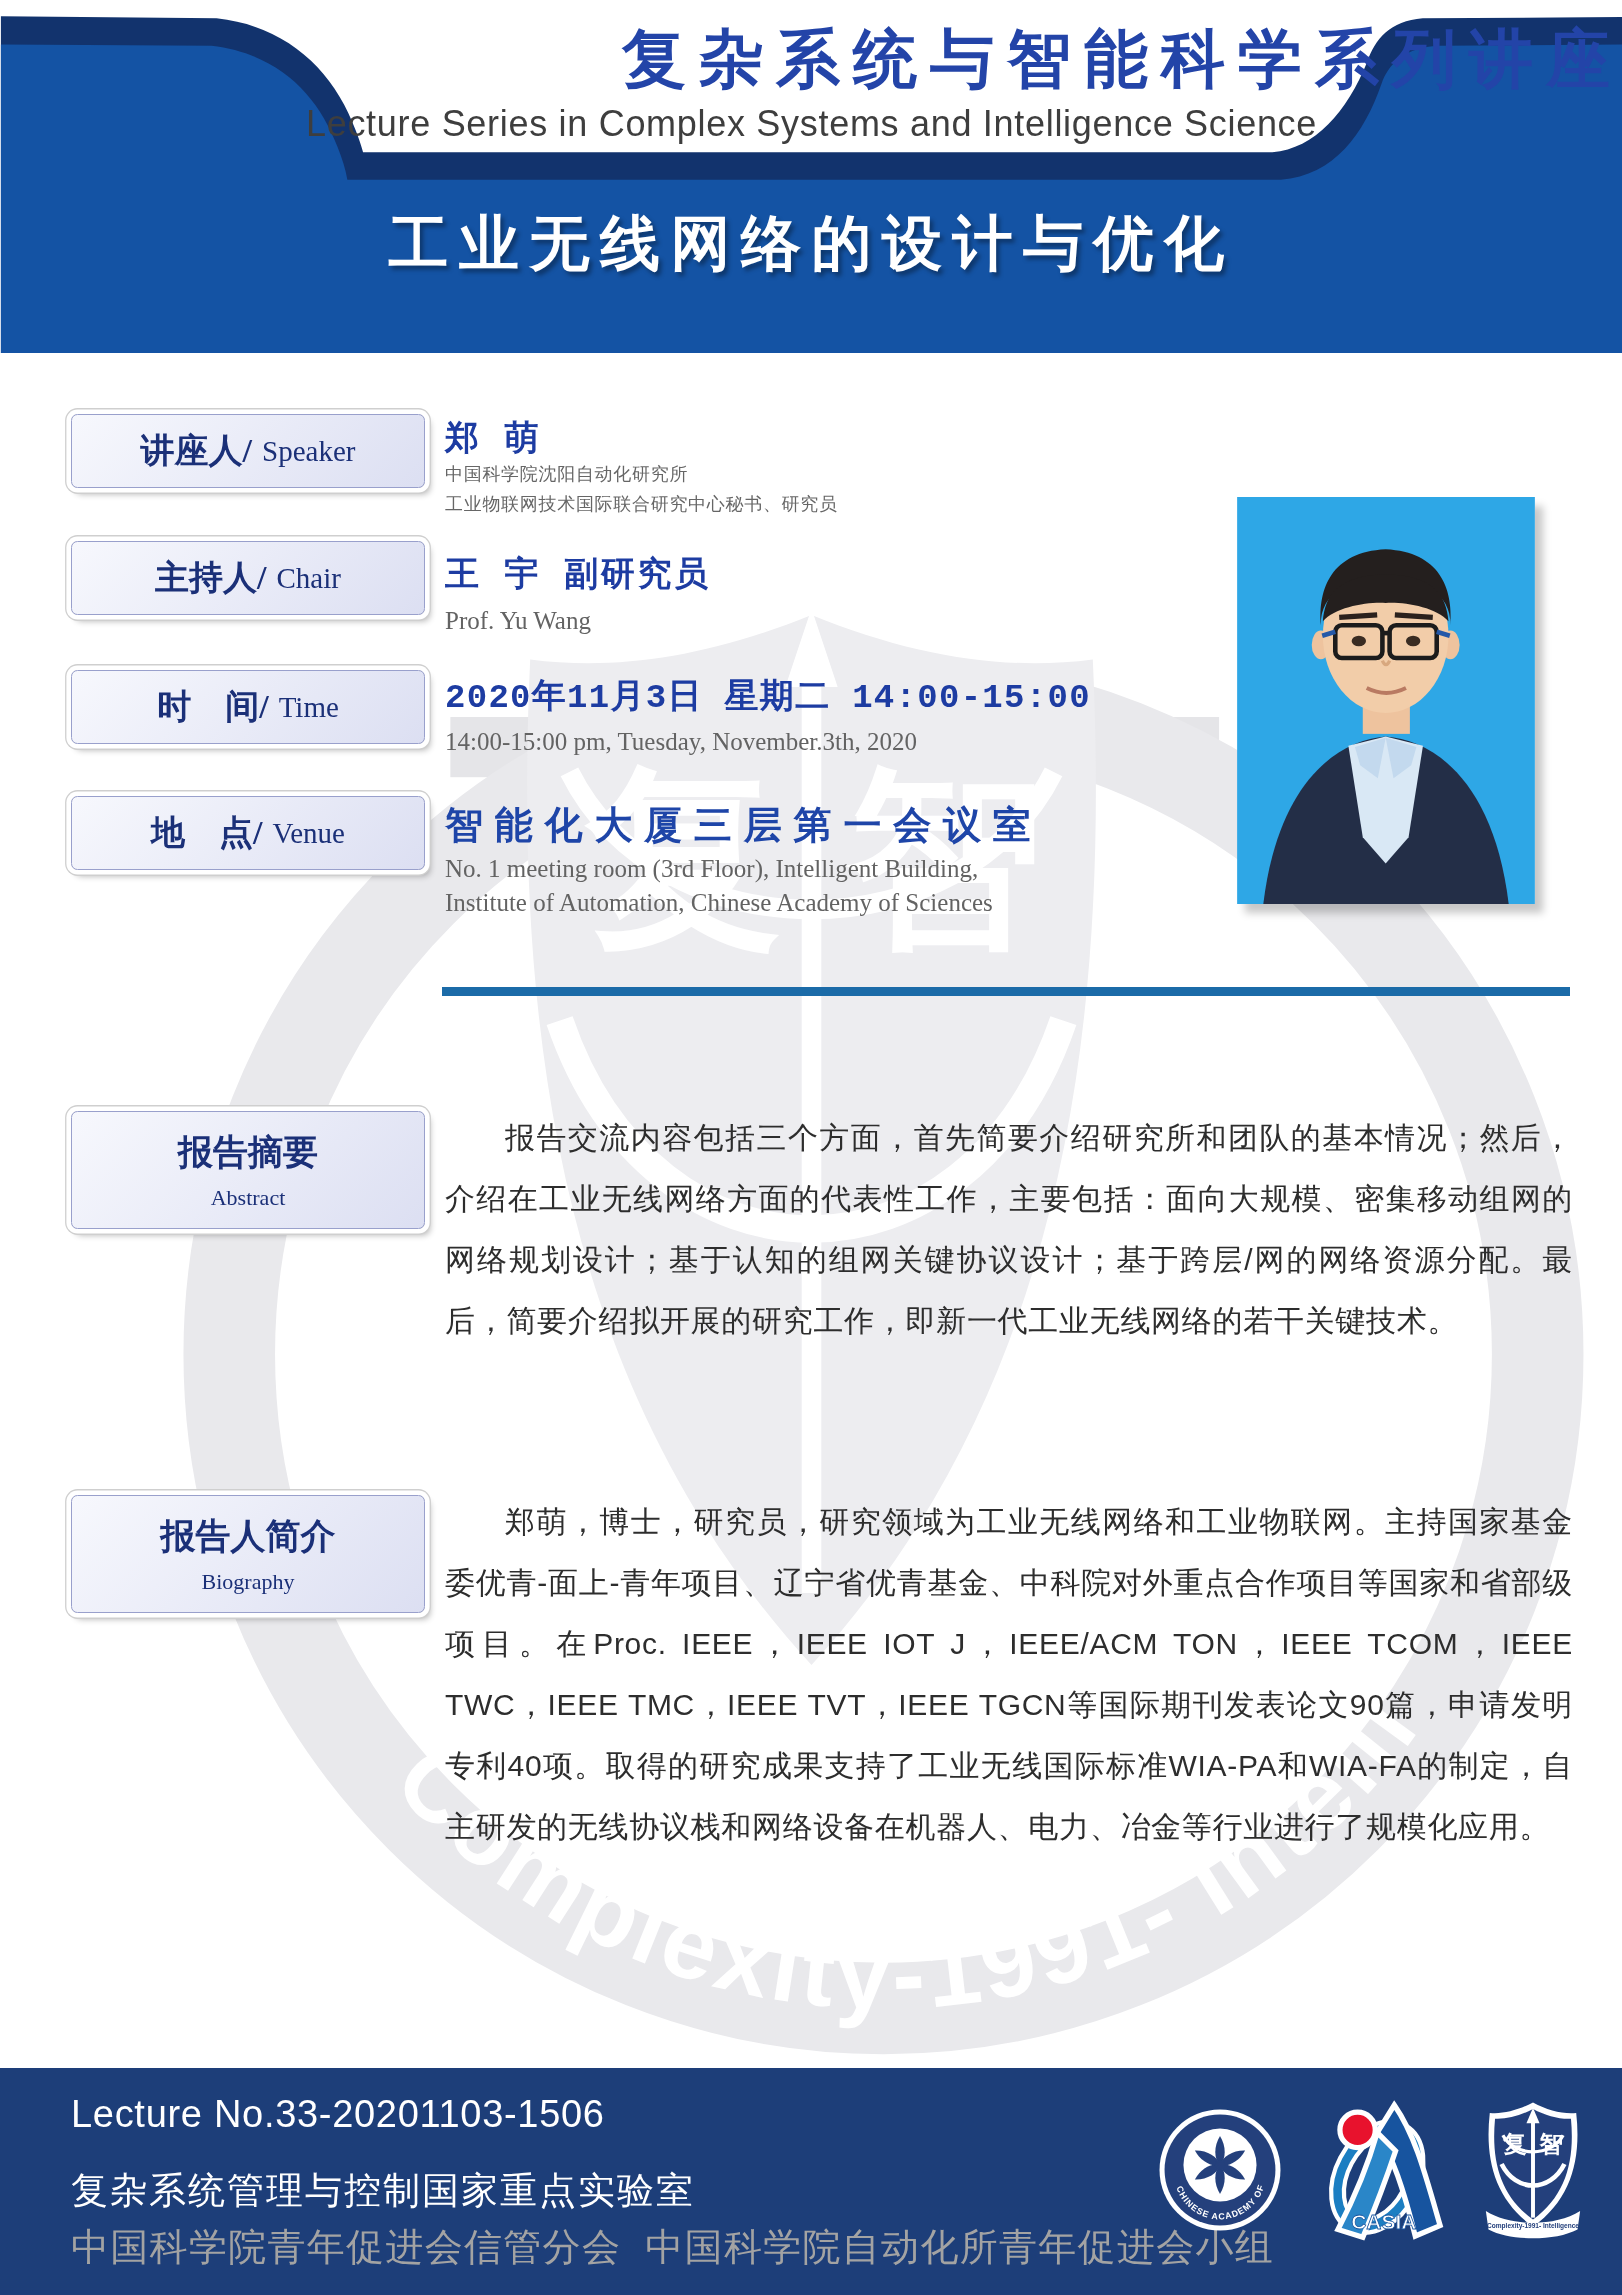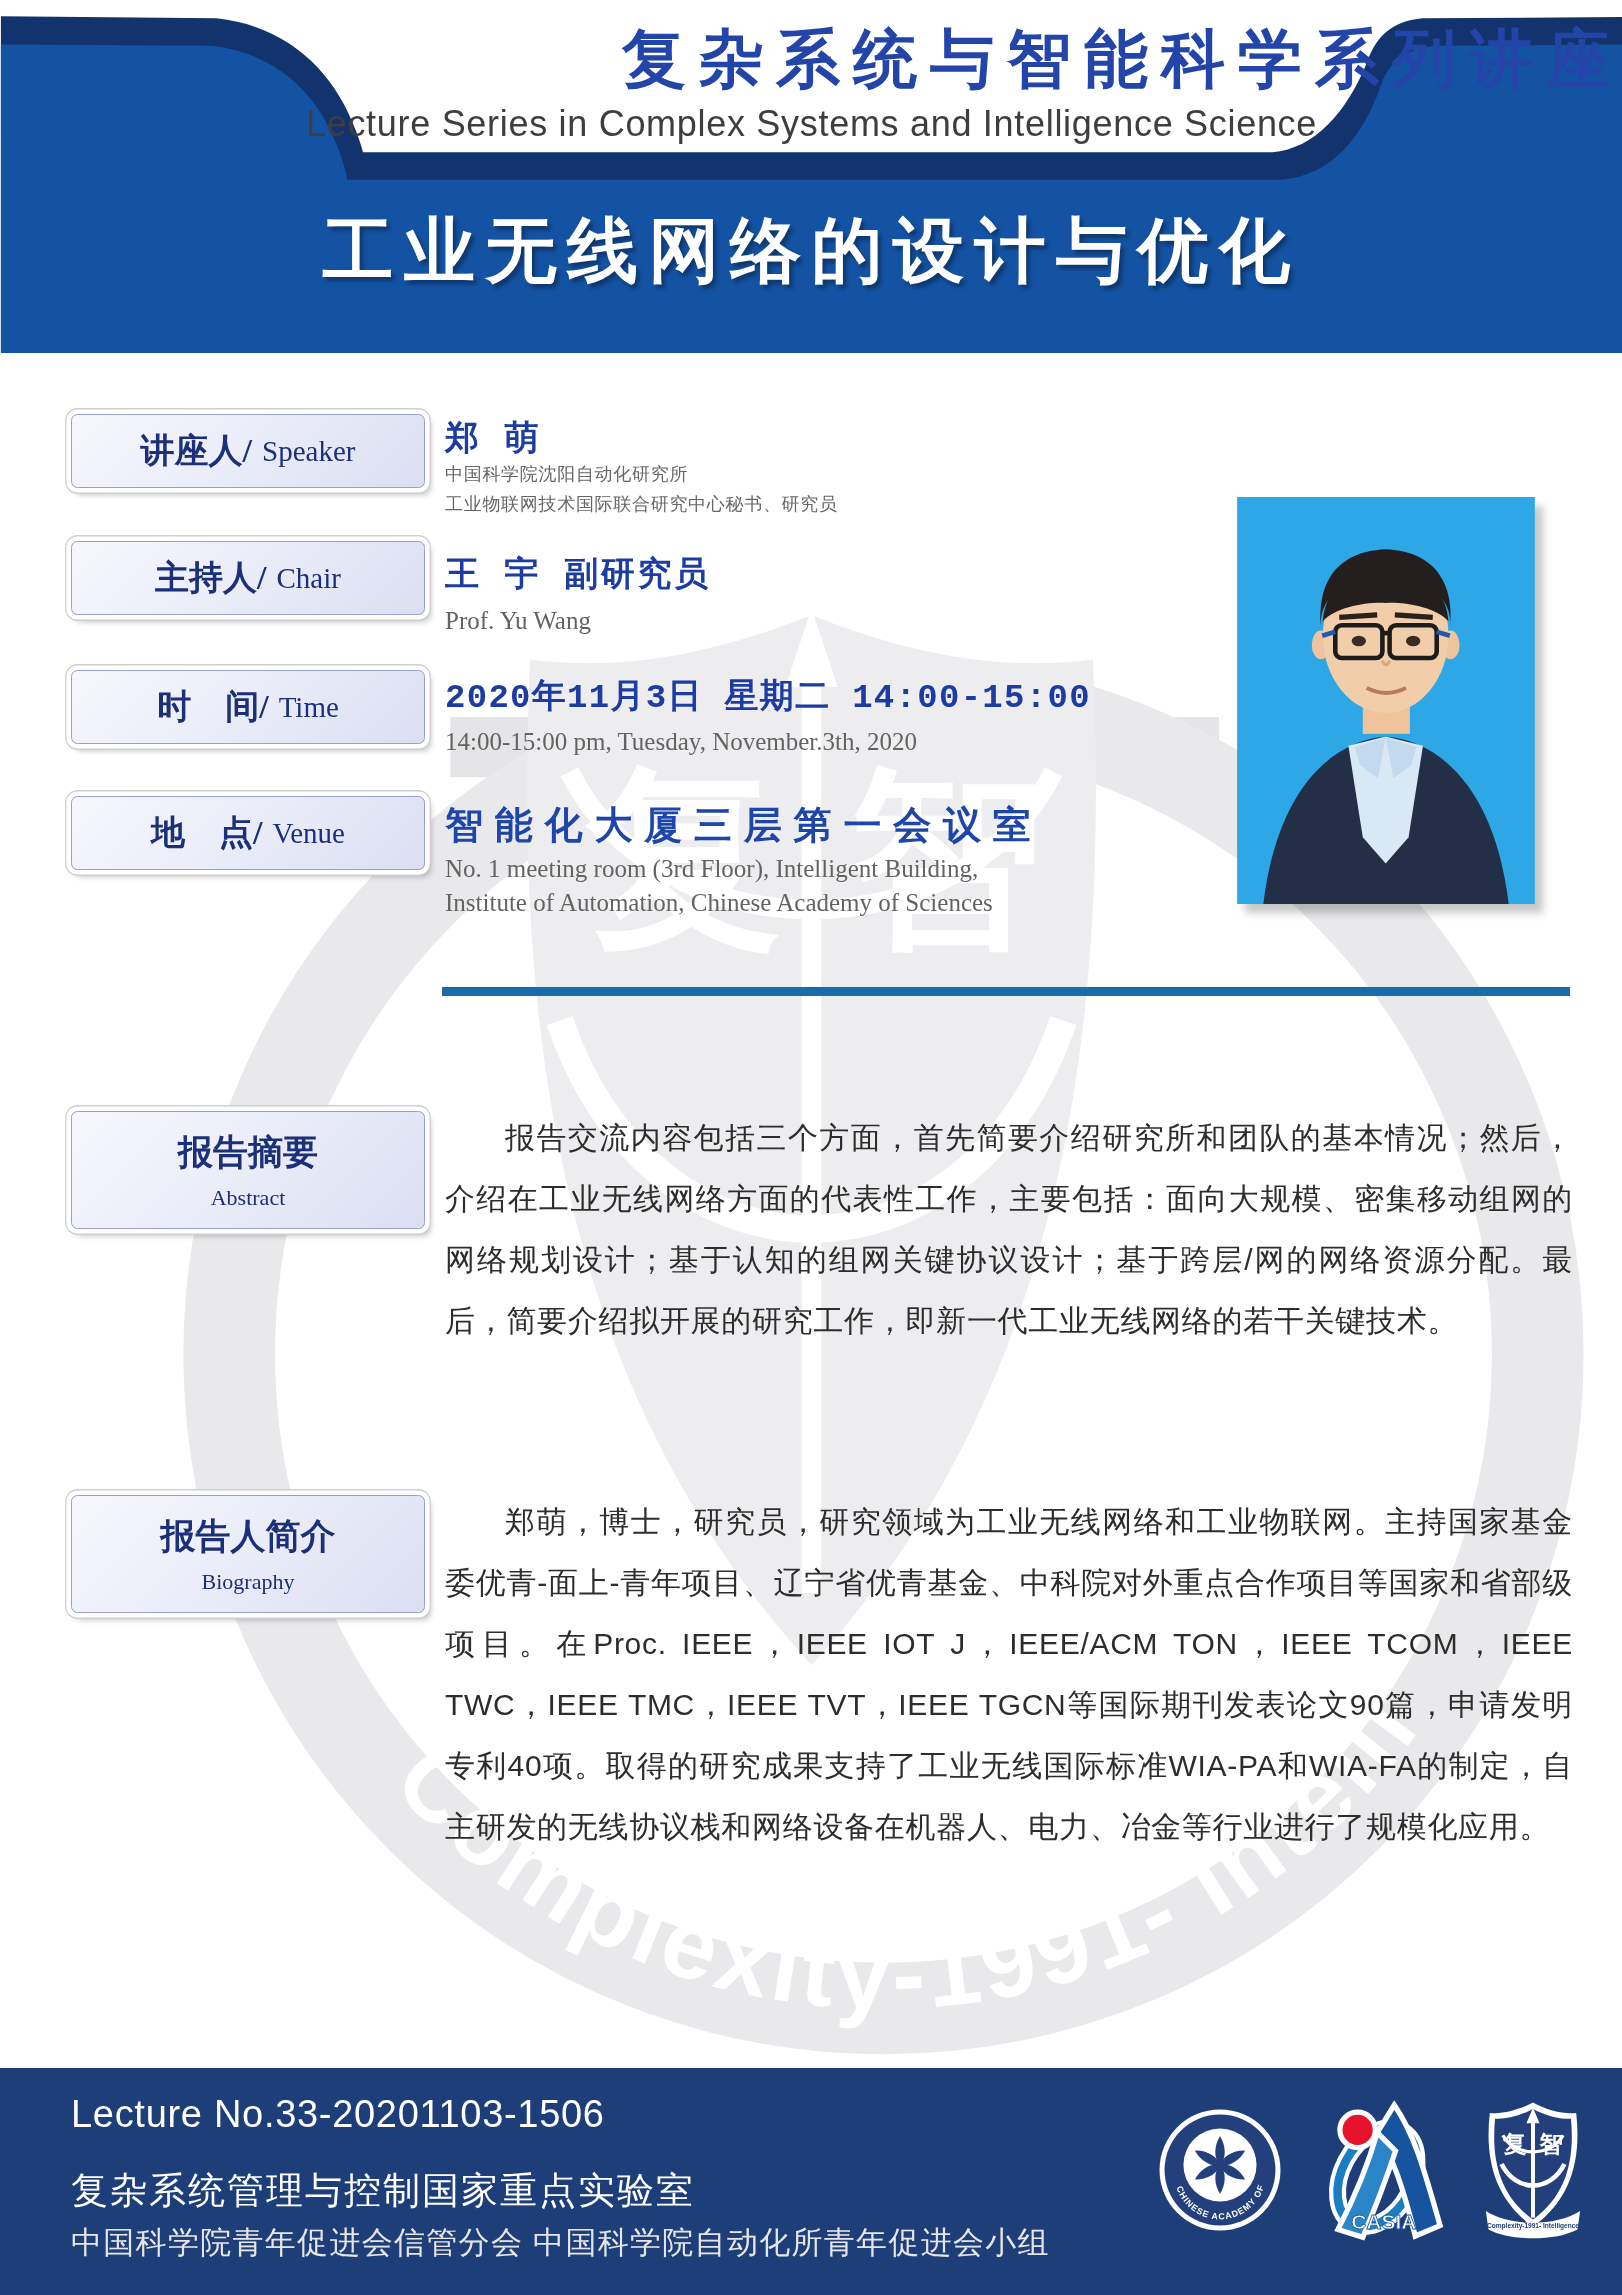--- a/index.html
+++ b/index.html
@@ -5,21 +5,21 @@
   html,body{margin:0;padding:0;background:#888;}
   .page{position:relative;width:1623px;height:2295px;background:#ffffff;overflow:hidden;
         font-family:"Liberation Sans","DejaVu Sans",sans-serif;}
   
   .hdr-svg{position:absolute;left:0;top:0;z-index:2;}
   .banner-zh{position:absolute;left:8px;right:0;top:15.7px;text-align:right;z-index:3;
              font-weight:bold;font-size:64px;letter-spacing:13px;color:#2344a8;}
   .banner-en{position:absolute;left:0;right:0;top:103px;text-align:center;z-index:3;
              font-size:36px;color:#3e3e3e;letter-spacing:0.7px;}
   .lecture-title{position:absolute;left:0;right:0;top:204px;text-align:center;z-index:3;
-             font-weight:bold;font-size:71px;letter-spacing:10.5px;color:#ffffff;
+             font-weight:bold;font-size:60px;letter-spacing:10.5px;color:#ffffff;
              text-shadow:3.3px 3.9px 4.6px rgba(0,0,0,0.35);}
   
   .wm{position:absolute;left:0;top:0;z-index:0;}
   
   .lbox{position:absolute;left:71px;width:352px;height:72px;border-radius:6.5px;
         background:linear-gradient(135deg,#f7f8fd 0%,#dcdff2 100%);
         border:1.3px solid #99a0cc;
         box-shadow:0 0 0 4.6px #ffffff,0 0 0 5.9px #cfcfcf,4.6px 5.9px 6.5px rgba(0,0,0,0.30);
         display:flex;align-items:center;justify-content:center;color:#1b3078;z-index:1;}
   .lbox.tall{height:116px;flex-direction:column;}
@@ -38,21 +38,21 @@
   
   .para{position:absolute;left:445px;width:1128px;z-index:1;font-size:30px;line-height:61px;
         color:#2d2d2d;text-align:justify;text-indent:2em;letter-spacing:0.7px;}
   
   .photo{position:absolute;left:1237px;top:497px;width:298px;height:407px;z-index:1;
          box-shadow:7.9px 8.5px 7.9px rgba(0,0,0,0.22);}
   
   .footer{position:absolute;left:0;top:2068px;width:1623px;height:228px;background:#1d3e79;z-index:1;}
   .f-no{position:absolute;left:71px;top:25px;font-size:38px;color:#ffffff;letter-spacing:0.7px;}
   .f-lab{position:absolute;left:71px;top:98px;font-size:37px;color:#ffffff;letter-spacing:2px;}
-  .f-orgs{position:absolute;left:71px;top:154px;font-size:31px;color:#e5e5e5;letter-spacing:1.3px;}
+  .f-orgs{position:absolute;left:71px;top:154px;font-size:38px;color:#a3a3a3;letter-spacing:1.3px;font-family:Liberation Mono, monospace;}
   .logo{position:absolute;top:39px;}
 </style>
 </head>
 <body>
 
 <div class="page">
 
   <svg class="wm" width="1623" height="2295" viewBox="0 0 2480 3508" aria-hidden="true">
     <rect x="688" y="1096" width="1175" height="92" fill="#e5e5e8"></rect>
     <circle cx="1350" cy="2070" r="1000" fill="none" stroke="#e9e9ec" stroke-width="140"></circle>

